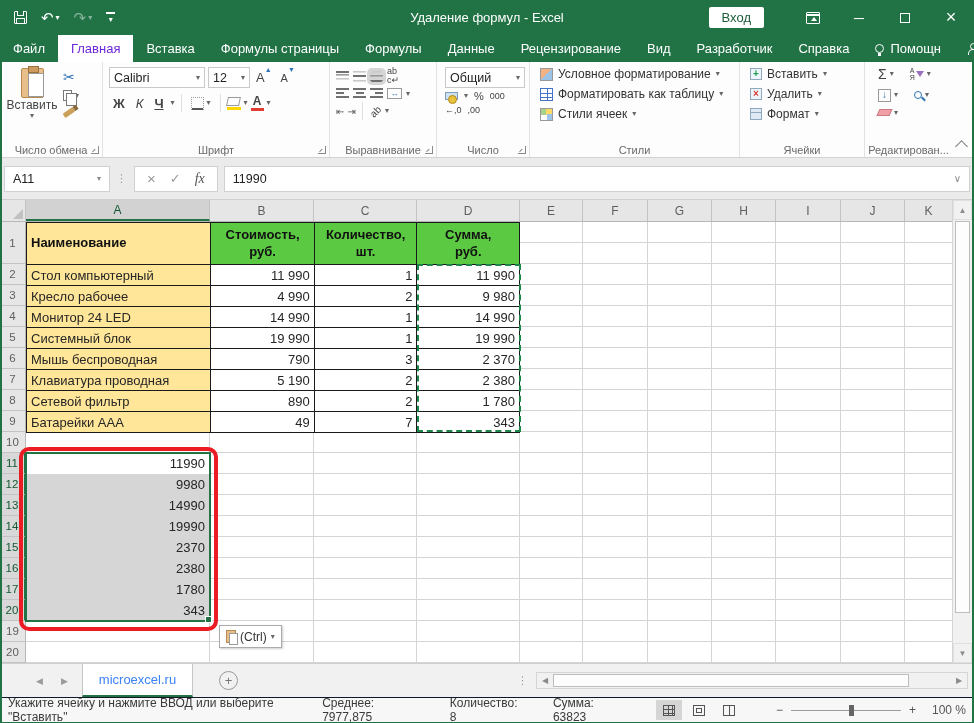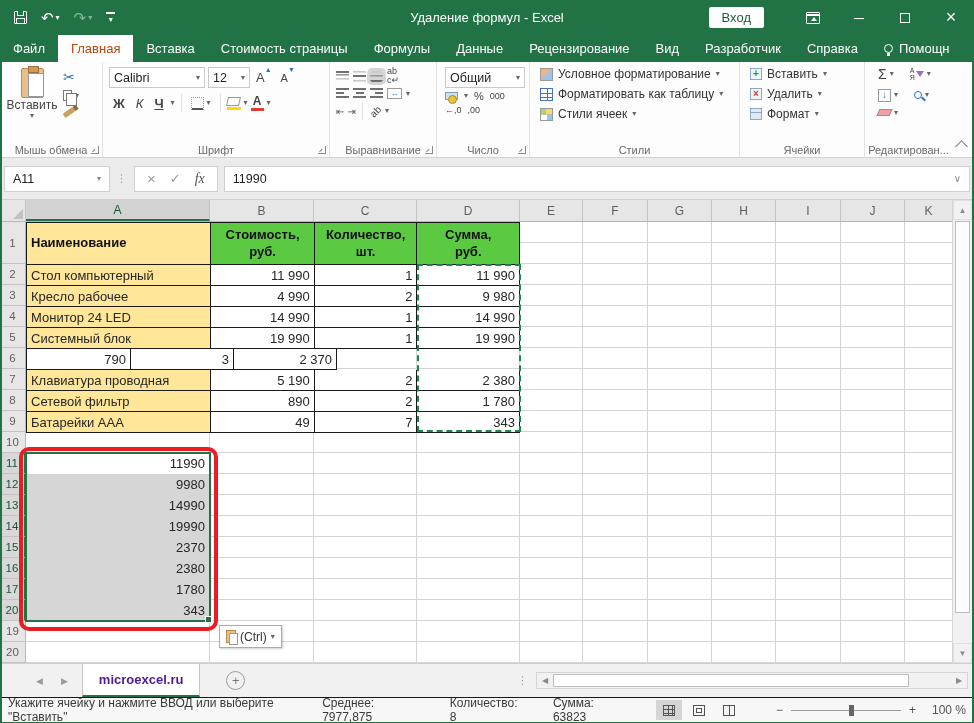--- a/index.html
+++ b/index.html
@@ -24,21 +24,21 @@
   .signin{background:#fff;color:#1d5c38;font-size:13px;padding:3px 13px;border-radius:2px;margin-right:26px;cursor:pointer}
   .ico-ribopt{width:14px;height:12px;border:1.4px solid #fff;position:relative;border-radius:1px}
   .ico-ribopt:before{content:"";position:absolute;left:0;right:0;top:1.5px;height:1.6px;background:#fff}
   .ico-ribopt:after{content:"";position:absolute;left:4px;top:4.5px;border-left:3px solid transparent;border-right:3px solid transparent;border-bottom:4px solid #fff}
   .winbtn{width:46px;height:100%;display:flex;align-items:center;justify-content:center;font-size:14px;color:#fff}
   .ico-max{width:10px;height:10px;border:1.4px solid #fff}
 
   
   .tabrow{left:0;top:35px;width:974px;height:27px;background:#217346;display:flex;align-items:stretch;color:#fff;font-size:13px}
   .rtab{display:flex;align-items:center;padding:0 13px;cursor:pointer;white-space:nowrap}
-  .rtab.active{background:#fff;color:#c2410c}
+  .rtab.active{background:#fff;color:#6d28d9}
   .tabspacer{flex:1}
   .ico-bulb{width:9px;height:9px;border:1.5px solid #fff;border-radius:50%;position:relative;margin-right:6px}
   .ico-bulb:after{content:"";position:absolute;left:2px;top:8px;width:3px;height:3px;background:#fff}
   .ico-person{width:13px;height:12px;position:relative;margin-right:6px}
   .ico-person:before{content:"";position:absolute;left:3px;top:0;width:5px;height:5px;border:1.4px solid #fff;border-radius:50%}
   .ico-person:after{content:"";position:absolute;left:1px;bottom:0;width:9px;height:5px;border:1.4px solid #fff;border-bottom:none;border-radius:5px 5px 0 0}
 
   
   .ribbon{left:0;top:62px;width:974px;height:96px;background:#fdfdfd;border-bottom:1px solid #d2d2d2;display:flex}
   .rgroup{position:relative;border-right:1px solid #e2e2e2;padding:4px 2px 16px 4px}
@@ -183,21 +183,21 @@
   .mini-clip:after{content:"";position:absolute;left:2px;top:2px;width:7px;height:10px;background:#fff;border:1px solid #999}
   
   .vscroll{left:952px;top:200px;width:20px;height:463px;background:#f1f1f1;border-left:1px solid #d5d5d5;z-index:5}
   .varrow{height:20px;display:flex;align-items:center;justify-content:center;color:#8a8a8a;font-size:8px;background:#f1f1f1;border:1px solid #e0e0e0}
   .vthumb{position:absolute;left:2px;top:21px;width:15px;height:392px;background:#fdfdfd;border:1px solid #bdbdbd}
   .varrow.bot{position:absolute;bottom:0;left:0;right:0}
 
   
   .sheetbar{left:0;top:663px;width:974px;height:34px;background:#f1f1f1;border-top:1px solid #cfcfcf;display:flex;align-items:stretch}
   .snav{display:flex;align-items:center;gap:18px;padding:0 14px 0 36px;color:#9a9a9a;font-size:9px}
-  .stab{background:#fff;border-left:1px solid #c6c6c6;border-right:1px solid #c6c6c6;border-bottom:2px solid #217346;display:flex;align-items:center;padding:0 16px;font-weight:bold;color:#4c1d95;font-size:13px;cursor:pointer}
+  .stab{background:#fff;border-left:1px solid #c6c6c6;border-right:1px solid #c6c6c6;border-bottom:2px solid #217346;display:flex;align-items:center;padding:0 16px;font-weight:normal;color:#3b82f6;font-size:13px;cursor:pointer}
   .newsheet{width:19px;height:19px;border:1px solid #9a9a9a;border-radius:50%;color:#777;display:flex;align-items:center;justify-content:center;font-size:13px;align-self:center;margin-left:26px;cursor:pointer}
   .hs-dots{align-self:center;color:#9a9a9a;font-size:11px;margin-left:auto}
   .hscroll{align-self:center;display:flex;align-items:center;width:432px;height:17px;margin:0 6px 0 8px;background:#f1f1f1;border:1px solid #d5d5d5}
   .harrow{width:16px;height:100%;display:flex;align-items:center;justify-content:center;color:#8a8a8a;font-size:8px}
   .hthumb{height:13px;background:#fdfdfd;border:1px solid #bdbdbd;flex:1;margin-right:42px}
 
   
   .statusbar{left:0;top:697px;width:974px;height:28px;background:#f7f7f7;border-top:1px solid #0f172a;display:flex;align-items:center;font-size:12px;color:#3a3a3a;padding:0 8px 3px 8px}
   .statusbar:after{content:"";position:absolute;left:0;bottom:0;width:974px;height:3px;background:#217346}
   .st-right{margin-left:auto;display:flex;align-items:center;gap:34px}
@@ -245,21 +245,21 @@
         <span class="ico-max"></span>
       </span>
     <span class="winbtn" style="font-size:18px">×</span>
   </div>
 </div>
 
 <div class="abs tabrow">
   <span class="rtab">Файл</span>
   <span class="rtab active">Главная</span>
   <span class="rtab">Вставка</span>
-  <span class="rtab">Стоимость страницы</span>
+  <span class="rtab">Формулы страницы</span>
   <span class="rtab">Формулы</span>
   <span class="rtab">Данные</span>
   <span class="rtab">Рецензирование</span>
   <span class="rtab">Вид</span>
   <span class="rtab">Разработчик</span>
   <span class="rtab">Справка</span>
   <span class="tabspacer"></span>
   <span class="rtab">
       <span class="ico-bulb"></span>
       <span>Помощн</span>
@@ -281,21 +281,21 @@
           <span class="ico-cut">✂</span>
         </span>
       <span class="btn">
           <span class="ico-copy"></span>
           <span class="scaret">▾</span>
         </span>
       <span class="btn">
           <span class="ico-brush"></span>
         </span>
     </div>
-    <span class="rglabel">Мышь обмена</span>
+    <span class="rglabel">Число обмена</span>
     <span class="launcher"></span>
   </div>
 
   <div class="rgroup g-font">
     <div class="fontrow">
       <span class="combo" style="width:96px">
           <span>Calibri</span>
           <span class="scaret">▾</span>
         </span>
       <span class="combo" style="width:42px">
@@ -540,20 +540,21 @@
         <span class="tc num w-c">1</span>
         <span class="tc num w-d">14 990</span>
       </div>
     <div class="trow">
         <span class="tc name">Системный блок</span>
         <span class="tc num w-b">19 990</span>
         <span class="tc num w-c">1</span>
         <span class="tc num w-d">19 990</span>
       </div>
     <div class="trow">
+        <span class="tc name">Мышь беспроводная</span>
         <span class="tc num w-b">790</span>
         <span class="tc num w-c">3</span>
         <span class="tc num w-d">2 370</span>
       </div>
     <div class="trow">
         <span class="tc name">Клавиатура проводная</span>
         <span class="tc num w-b">5 190</span>
         <span class="tc num w-c">2</span>
         <span class="tc num w-d">2 380</span>
       </div>

